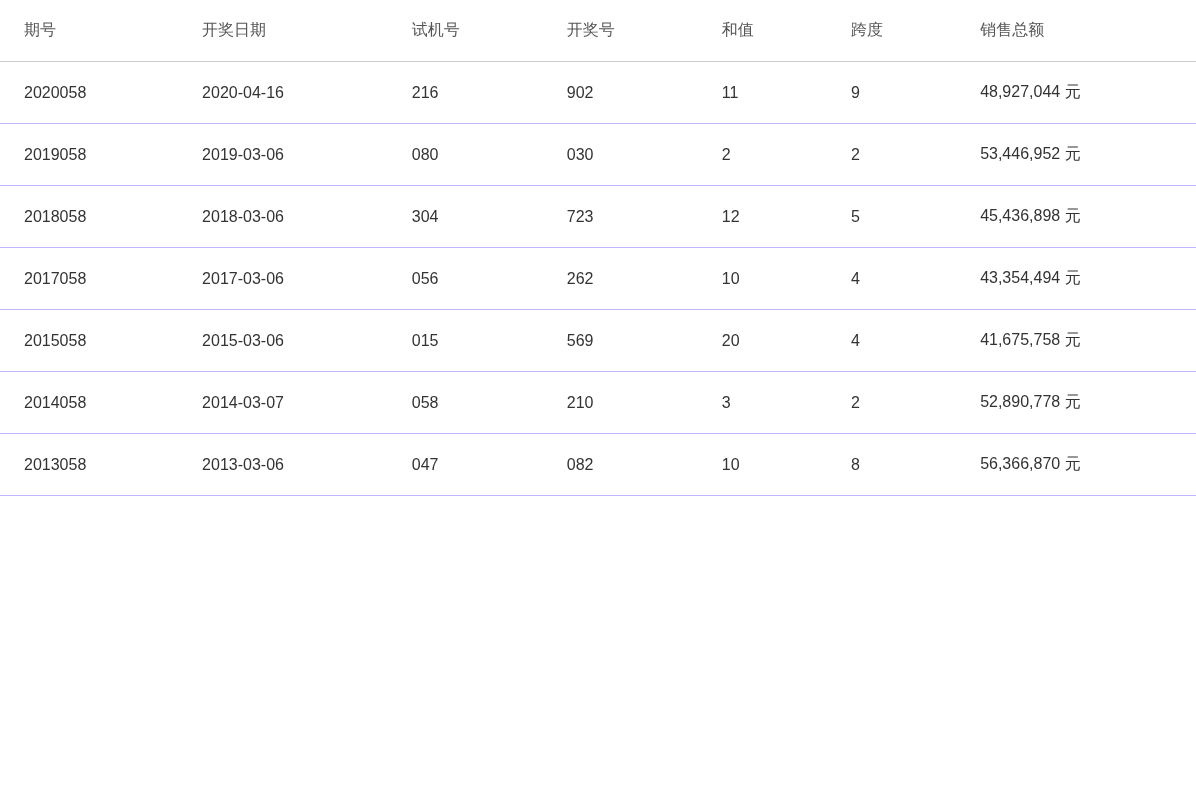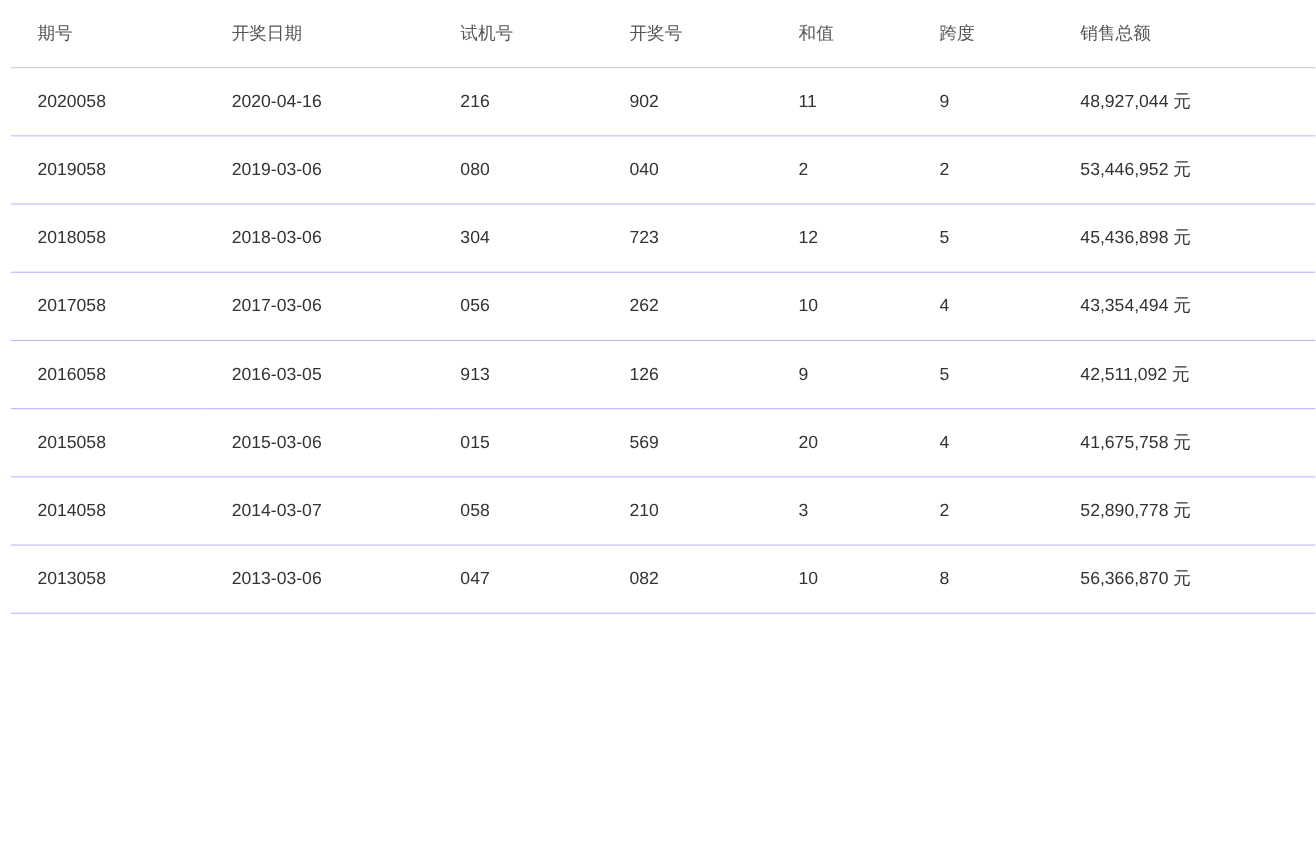--- a/index.html
+++ b/index.html
@@ -9,21 +9,20 @@
     }
     body {
       font-family: -apple-system, BlinkMacSystemFont, "PingFang SC", "Microsoft YaHei", sans-serif;
       background: #ffffff;
       color: #333333;
       font-size: 16px;
     }
     .table-container {
       width: 1196px;
       min-height: 786px;
-      padding-left: 10px;
     }
     table {
       width: 100%;
       border-collapse: collapse;
     }
     thead tr {
       border-bottom: 1.5px solid #cccccc;
     }
     tbody tr {
       border-bottom: 1px solid #c4b5fd;
@@ -69,21 +68,21 @@
           <td class="bold-val">216</td>
           <td class="bold-val">902</td>
           <td>11</td>
           <td>9</td>
           <td>48,927,044 元</td>
         </tr>
         <tr>
           <td>2019058</td>
           <td>2019-03-06</td>
           <td class="bold-val">080</td>
-          <td class="bold-val">040</td>
+          <td class="bold-val">030</td>
           <td>2</td>
           <td>2</td>
           <td>53,446,952 元</td>
         </tr>
         <tr>
           <td>2018058</td>
           <td>2018-03-06</td>
           <td class="bold-val">304</td>
           <td class="bold-val">723</td>
           <td>12</td>
@@ -91,29 +90,20 @@
           <td>45,436,898 元</td>
         </tr>
         <tr>
           <td>2017058</td>
           <td>2017-03-06</td>
           <td class="bold-val">056</td>
           <td class="bold-val">262</td>
           <td>10</td>
           <td>4</td>
           <td>43,354,494 元</td>
-        </tr>
-        <tr>
-          <td>2016058</td>
-          <td>2016-03-05</td>
-          <td class="bold-val">913</td>
-          <td class="bold-val">126</td>
-          <td>9</td>
-          <td>5</td>
-          <td>42,511,092 元</td>
         </tr>
         <tr>
           <td>2015058</td>
           <td>2015-03-06</td>
           <td class="bold-val">015</td>
           <td class="bold-val">569</td>
           <td>20</td>
           <td>4</td>
           <td>41,675,758 元</td>
         </tr>

